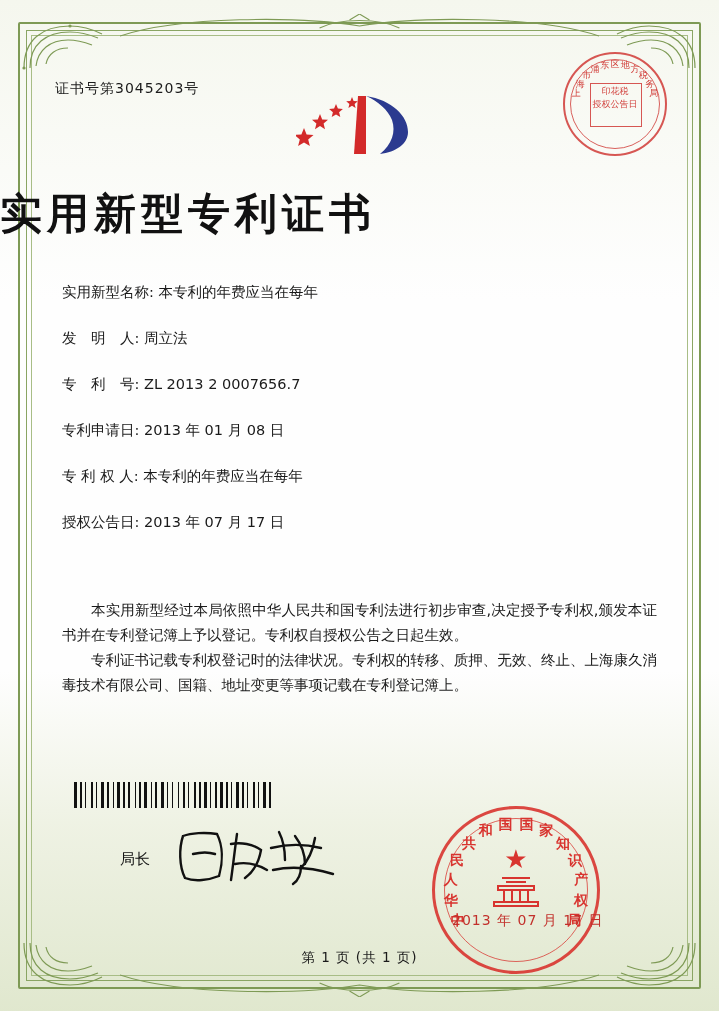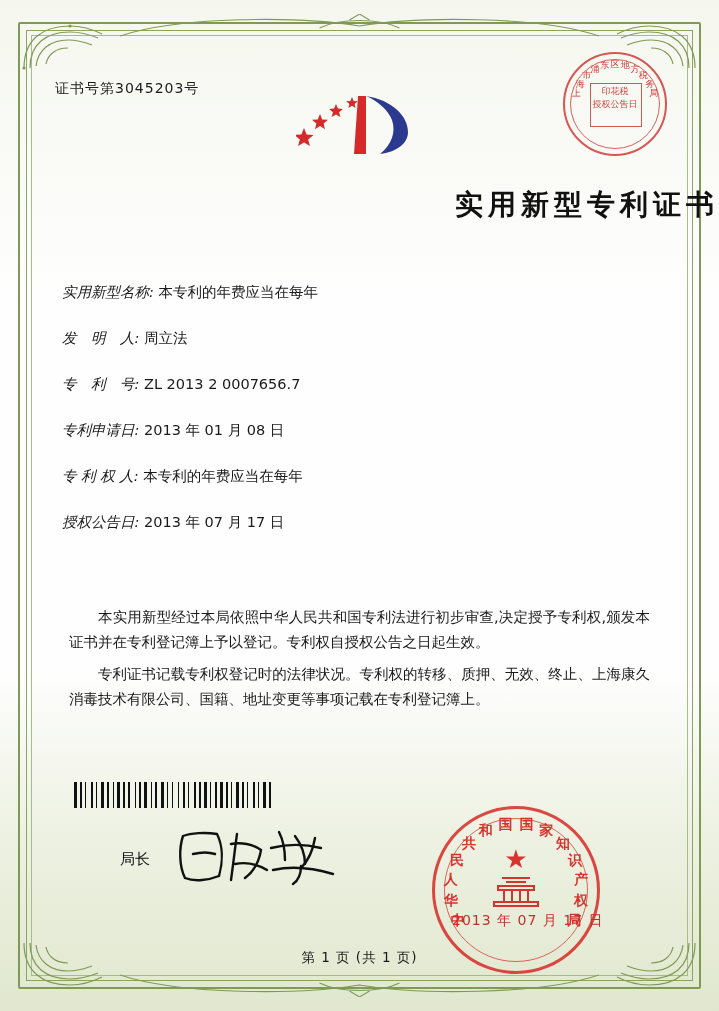--- a/index.html
+++ b/index.html
@@ -130,50 +130,50 @@
     left: 50%; top: 50%;
     font-size: 9px;
     color: #d03a36;
     transform-origin: 0 0;
     white-space: nowrap;
   }
 
   .title {
     position: absolute;
     left: 0; right: 0; top: 186px;
-    text-align: right;
-    font-size: 28px;
+    text-align: left;
+    font-size: 42px;
     font-weight: bold;
     letter-spacing: 5px;
     color: #111;
     font-family: "DejaVu Sans", "Liberation Sans", sans-serif;
   }
 
   .fields {
     position: absolute;
     left: 62px; top: 283px; right: 60px;
   }
   .field {
     font-size: 14.5px;
     color: #1a1a1a;
     margin-bottom: 27px;
     white-space: nowrap;
   }
-  .field .lbl { letter-spacing: 0px; font-style: italic; }
+  .field .lbl { letter-spacing: 0px; }
   .field .val { }
 
   .body-text {
     position: absolute;
     left: 62px; right: 62px; top: 598px;
     font-size: 14.5px;
     line-height: 25px;
     color: #1a1a1a;
     text-align: justify;
   }
-  .body-text p { margin: 7px; text-indent: 2em; }
+  .body-text p { margin: 0; text-indent: 2em; }
 
   .barcode {
     position: absolute;
     left: 74px; top: 782px;
     width: 202px; height: 26px;
   }
   .barcode .bar {
     position: absolute;
     top: 0; bottom: 0;
     background: #111;

